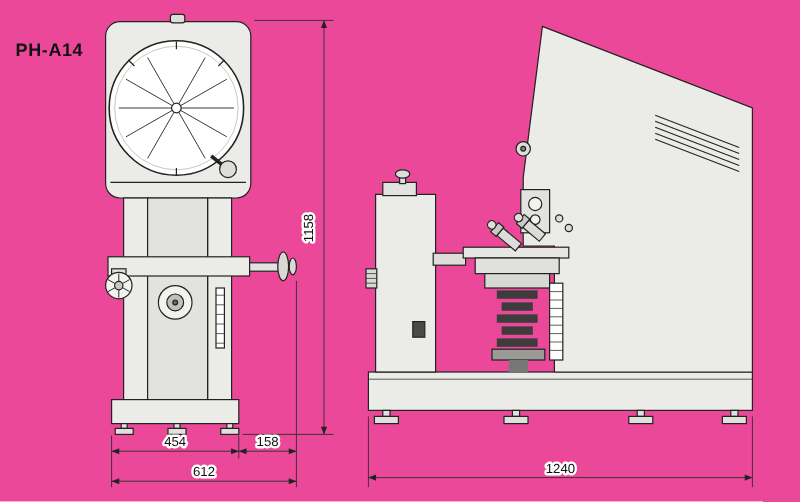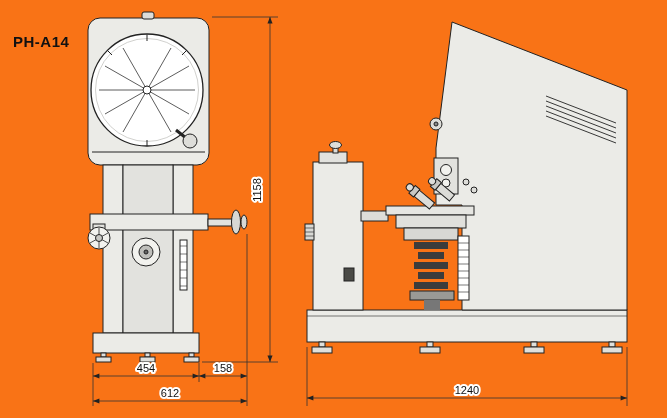--- a/index.html
+++ b/index.html
@@ -1,19 +1,19 @@
 <!DOCTYPE html>
 <html><head>
 <meta charset="utf-8">
 <style>
   html,body{margin:0;padding:0;background:#fff;}
   .canvas{
     position:relative;
     width:667px;height:418px;
-    background:#f97316;
+    background:#ec4899;
     font-family:"Liberation Sans", sans-serif;
     overflow:hidden;
   }
   svg{display:block;}
   text{font-family:"Liberation Sans", sans-serif; fill:#111;}
   .dim-label{font-size:11px; paint-order:stroke; stroke:#ffffff; stroke-width:4px; stroke-linejoin:round;}
   .model-label{font-size:15px; font-weight:bold; letter-spacing:0.5px;}
 </style>
 </head>
 <body>

